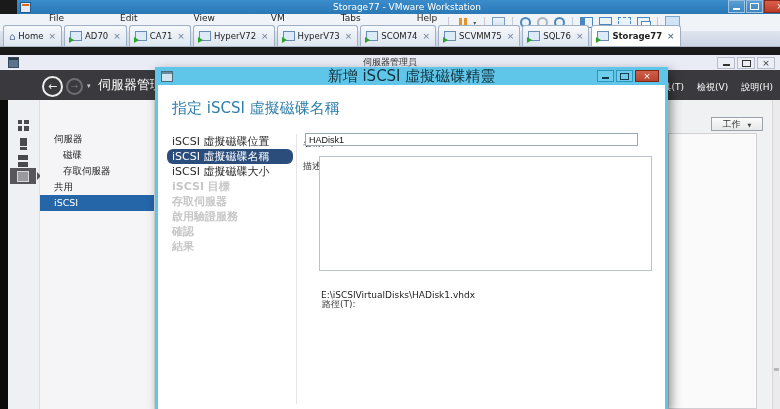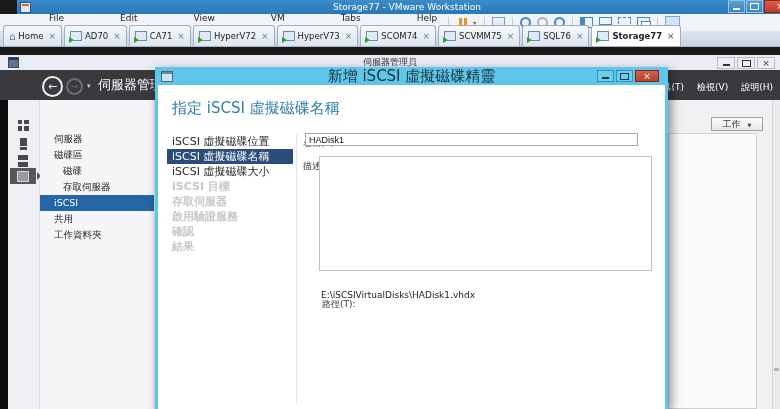--- a/index.html
+++ b/index.html
@@ -108,21 +108,21 @@
   .wiz-ico::after{content:"";display:block;height:2px;background:#6a8a9a;}
   .wiz-title{left:155px;top:67px;width:513px;height:26px;line-height:18px;text-align:center;font-size:15px;color:#14323e;}
   .wiz-controls{left:597px;top:70px;display:flex;gap:2px;}
   .wiz-controls .wc{width:17px;height:12px;border:1px solid #2f93bb;background:#6fcdec;color:#123a4a;font-size:8px;}
   .wiz-controls .wc.close{width:24px;background:linear-gradient(#d0604a,#b6432e);border-color:#7e2415;color:#fff;}
   .wiz-body{left:158px;top:85px;width:507px;height:324px;background:#fff;}
   .wiz-heading{left:172px;top:99px;font-size:15px;color:#2e7ea8;white-space:nowrap;}
   .wiz-steps{left:167px;top:134px;width:126px;font-size:11px;}
   .step{height:15px;line-height:15px;padding-left:5px;color:#2a2a2a;white-space:nowrap;}
   .step.disabled{color:#c7c7c7;font-weight:bold;}
-  .step.selected{background:#2a4d7c;color:#fff;}
+  .step.selected{background:#2a4d7c;color:#fff;border-radius:6px;}
   .wiz-sep{left:296px;top:134px;width:1px;height:270px;background:#e4e4e4;}
   .flabel{font-size:9px;color:#333;white-space:nowrap;}
   .lbl-name{left:303px;top:137px;}
   .name-input{left:305px;top:133px;width:333px;height:13px;border:1px solid #9aa8b8;box-sizing:border-box;
               font-size:9px;padding:0 3px;font-family:Liberation Sans, sans-serif;color:#111;background:#fff;}
   .lbl-desc{left:303px;top:160px;}
   .desc-input{left:319px;top:156px;width:333px;height:115px;border:1px solid #bcc2ca;box-sizing:border-box;
               resize:none;font-family:inherit;font-size:9px;background:#fff;}
   .lbl-path{left:303px;top:298px;padding-left:19px;}
   .path-value{left:321px;top:290px;font-size:9px;color:#222;white-space:nowrap;}
@@ -269,26 +269,24 @@
   <span class="abs ig grid"></span>
   <span class="abs iserv"></span>
   <span class="abs istack"></span>
   <span class="abs isel">
       <i></i>
     </span>
   <span class="abs exp-arrow"></span>
 
   <div class="abs sm-nav">
     <div class="nav-item">伺服器</div>
-    <div class="nav-item">磁碟區</div>
     <div class="nav-item indent">磁碟</div>
     <div class="nav-item indent">存取伺服器</div>
+    <div class="nav-item">共用</div>
     <div class="nav-item selected">iSCSI</div>
-    <div class="nav-item">共用</div>
-    <div class="nav-item">工作資料夾</div>
   </div>
 
   <div class="abs right-panel"></div>
   <div class="abs content-box"></div>
   <div class="abs tasks-btn">
     <span>工作</span>
     <span class="g-caret-solid"></span>
   </div>
   <div class="abs scrollbar"></div>
   <div class="abs grip g-grip"></div>

